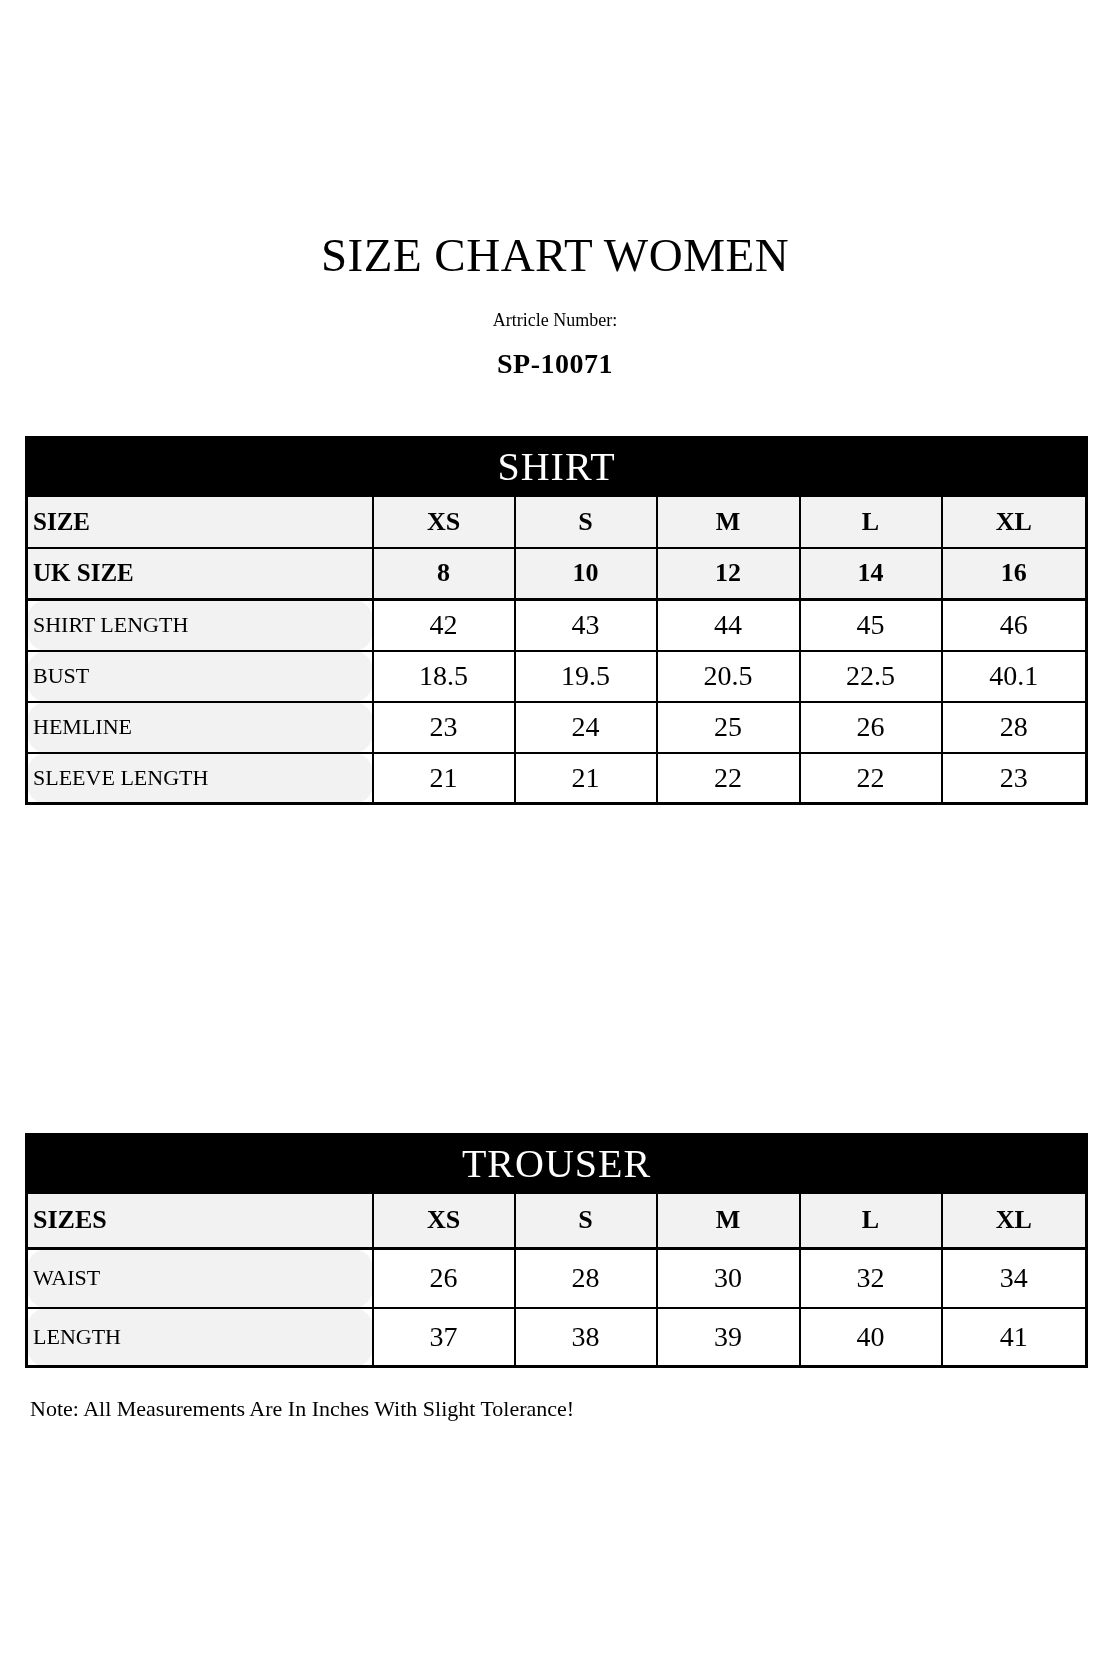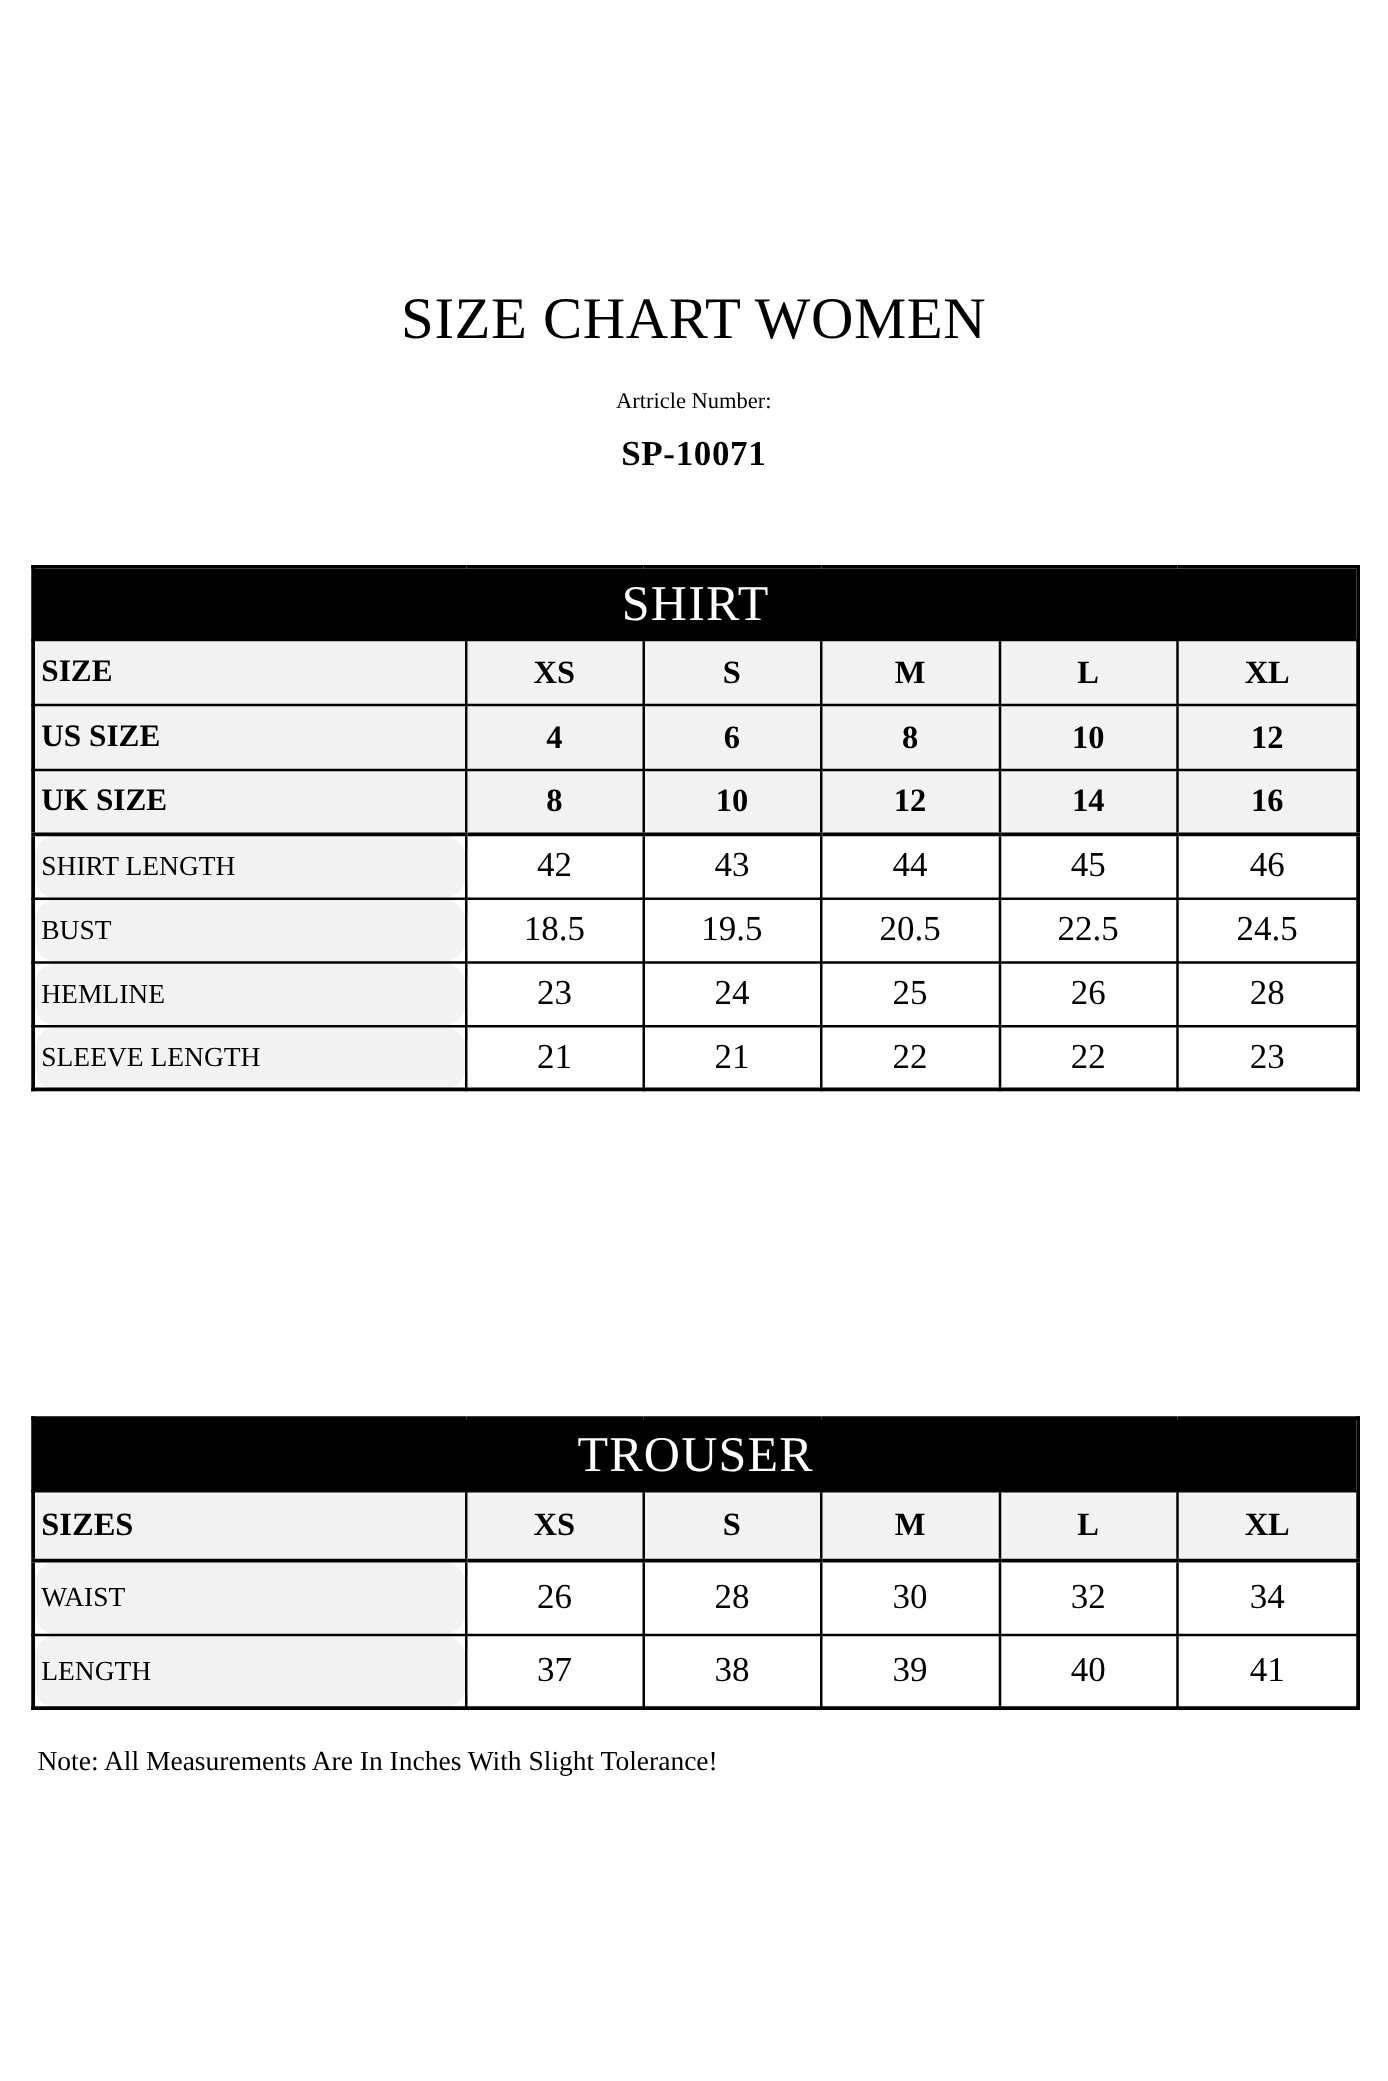--- a/index.html
+++ b/index.html
@@ -31,21 +31,21 @@
     font-size: 18px;
   }
   .article-number {
     top: 348px;
     font-size: 28px;
     font-weight: bold;
     letter-spacing: 0.5px;
   }
 
   .size-table-wrap { position: absolute; left: 25px; width: 1060px; }
-  #shirt-wrap   { top: 452px; }
+  #shirt-wrap   { top: 436px; }
   #trouser-wrap { top: 1133px; }
 
   table.size-table {
     width: 1060px;
     border-collapse: collapse;
     border: 3px solid #000000;
     table-layout: fixed;
   }
   table.size-table td {
     border: 2px solid #000000;
@@ -127,28 +127,20 @@
     <tbody>
         <tr class="row-size">
           <td class="label-cell">SIZE</td>
           <td class="value-cell">XS</td>
           <td class="value-cell">S</td>
           <td class="value-cell">M</td>
           <td class="value-cell">L</td>
           <td class="value-cell">XL</td>
         </tr>
         <tr class="row-size">
-          <td class="label-cell">US SIZE</td>
-          <td class="value-cell">4</td>
-          <td class="value-cell">6</td>
-          <td class="value-cell">8</td>
-          <td class="value-cell">10</td>
-          <td class="value-cell">12</td>
-        </tr>
-        <tr class="row-size">
           <td class="label-cell">UK SIZE</td>
           <td class="value-cell">8</td>
           <td class="value-cell">10</td>
           <td class="value-cell">12</td>
           <td class="value-cell">14</td>
           <td class="value-cell">16</td>
         </tr>
         <tr class="row-measure section-start">
           <td class="label-cell">SHIRT LENGTH</td>
           <td class="value-cell">42</td>
@@ -156,21 +148,21 @@
           <td class="value-cell">44</td>
           <td class="value-cell">45</td>
           <td class="value-cell">46</td>
         </tr>
         <tr class="row-measure">
           <td class="label-cell">BUST</td>
           <td class="value-cell">18.5</td>
           <td class="value-cell">19.5</td>
           <td class="value-cell">20.5</td>
           <td class="value-cell">22.5</td>
-          <td class="value-cell">24.5</td>
+          <td class="value-cell">40.1</td>
         </tr>
         <tr class="row-measure">
           <td class="label-cell">HEMLINE</td>
           <td class="value-cell">23</td>
           <td class="value-cell">24</td>
           <td class="value-cell">25</td>
           <td class="value-cell">26</td>
           <td class="value-cell">28</td>
         </tr>
         <tr class="row-measure">

